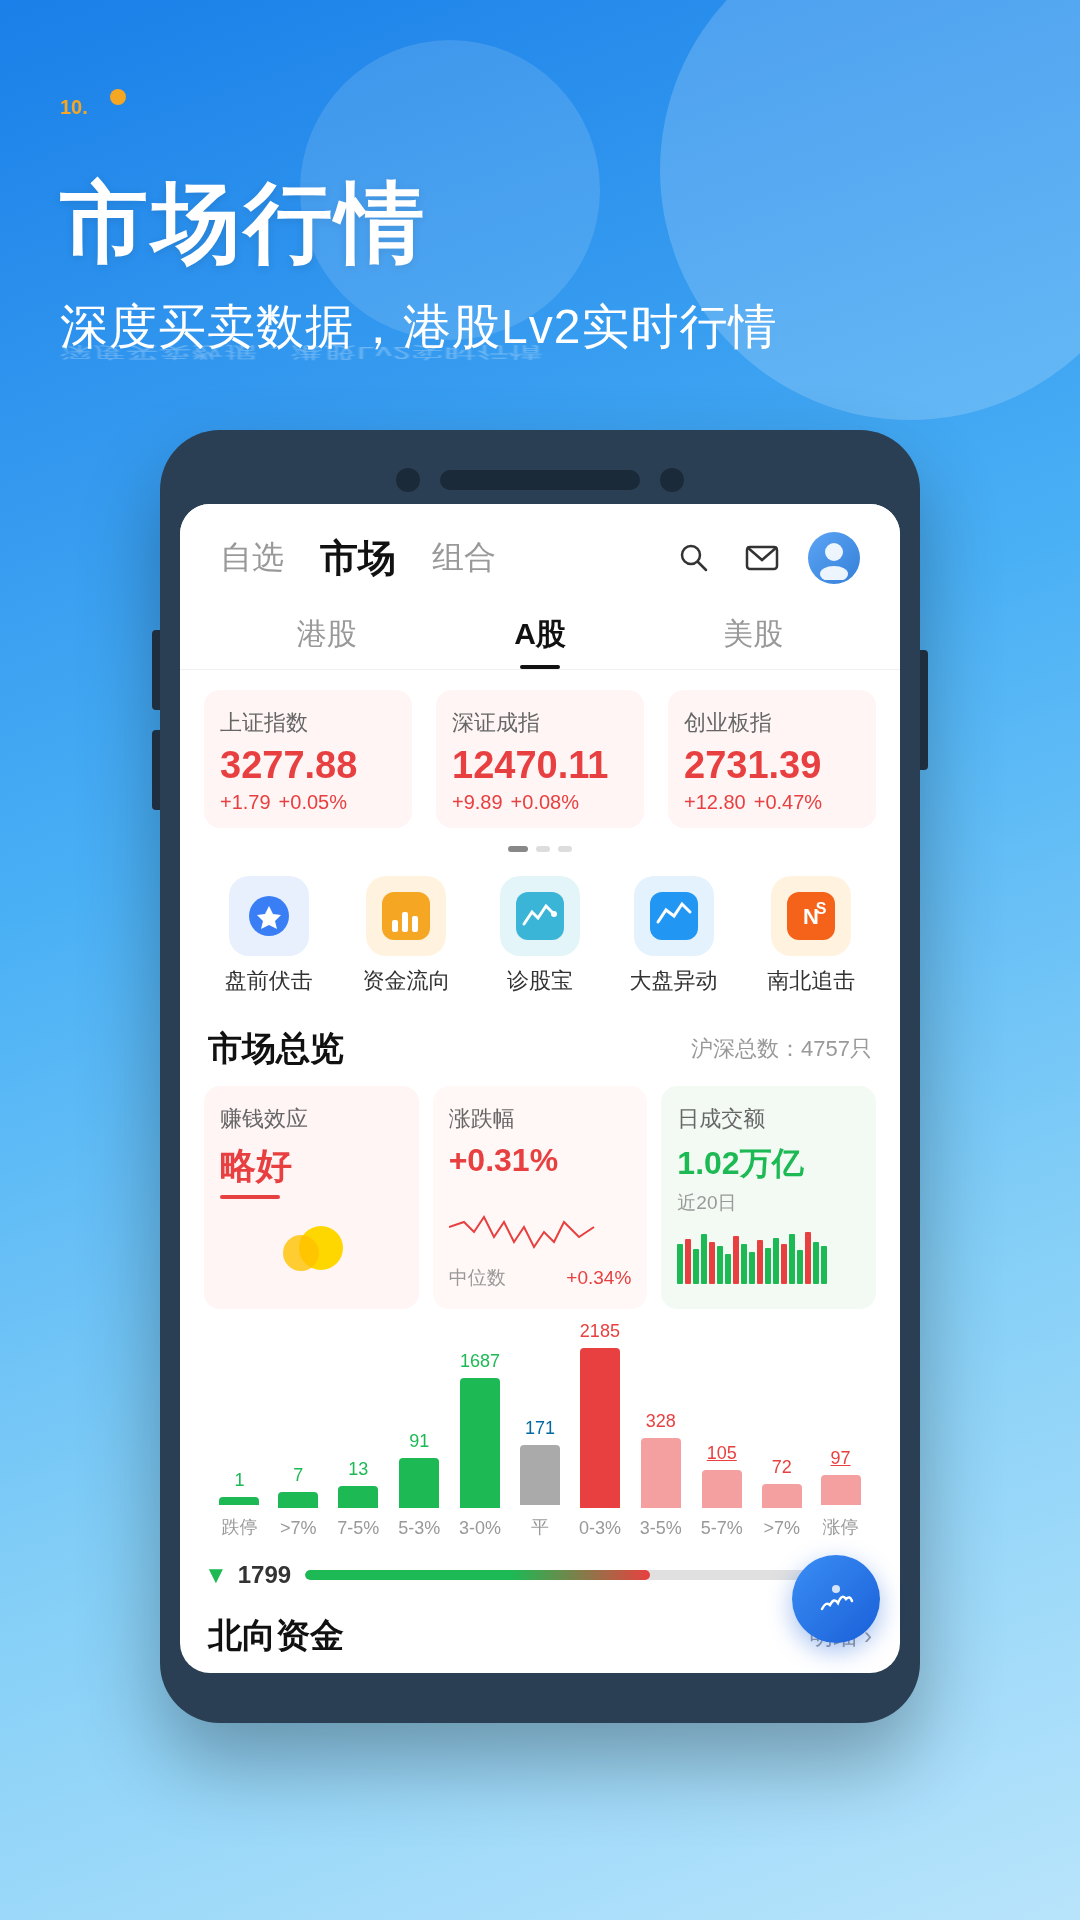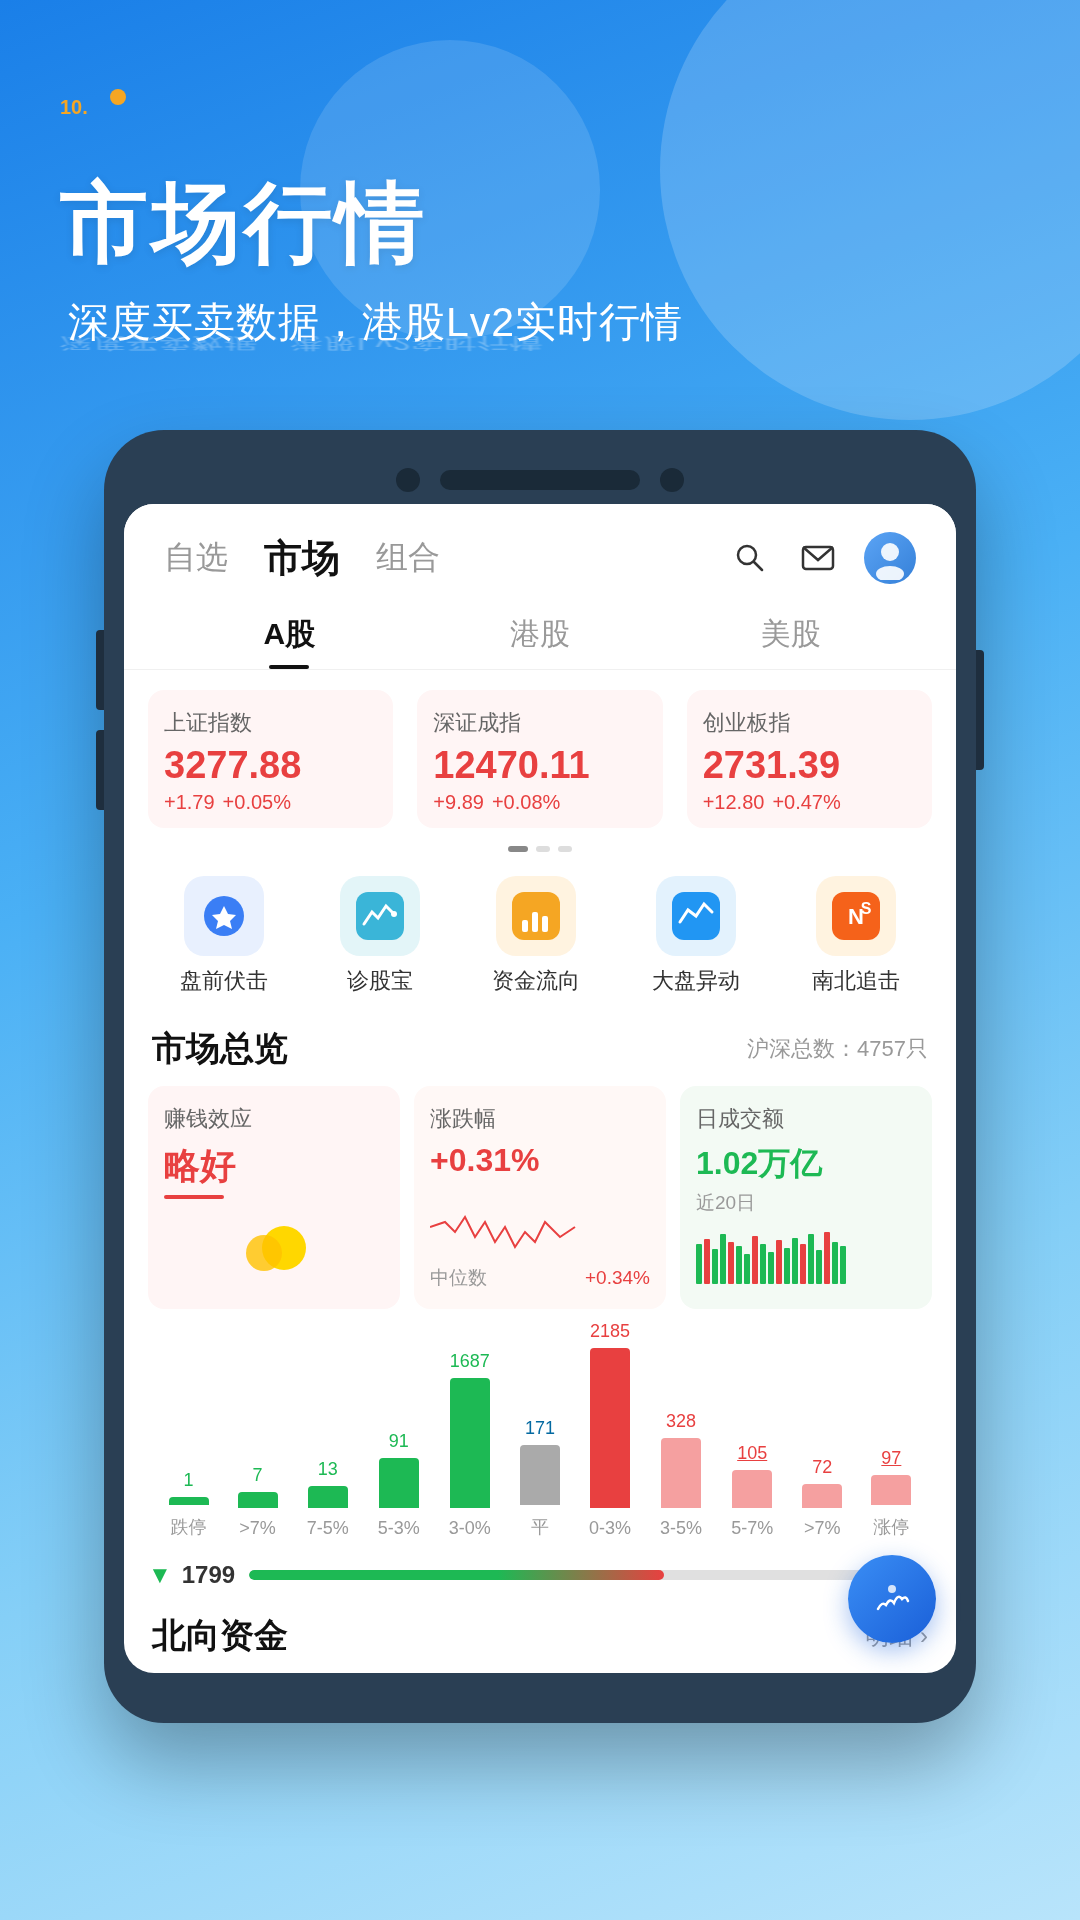--- a/index.html
+++ b/index.html
@@ -49,41 +49,40 @@
     }
     .headline {
       margin-top: 40px;
       font-size: 88px;
       font-weight: 900;
       color: #fff;
       text-shadow: 0 2px 8px rgba(0,0,0,0.1);
       letter-spacing: 4px;
     }
     .subheadline {
-      font-size: 41px;
+      font-size: 48px;
       color: #fff;
       margin-top: 12px;
       font-weight: 400;
       letter-spacing: 1px;
-      margin-left: 8px;
     }
     .subheadline-mirror {
       font-size: 32px;
       color: rgba(255,255,255,0.3);
       margin-top: 4px;
       transform: scaleY(-0.5);
       transform-origin: top;
       filter: blur(1px);
       letter-spacing: 1px;
     }
 
     
     .phone-frame {
       position: relative;
-      width: 872px;
+      width: 760px;
       margin: 0 auto;
       background: #2a3f54;
       border-radius: 60px;
       padding: 30px 20px 50px 20px;
       box-shadow: 0 40px 80px rgba(0,0,0,0.3);
     }
     .phone-notch-area {
       display: flex;
       align-items: center;
       justify-content: center;
@@ -471,22 +470,22 @@
         <div class="avatar-icon">
           <svg viewBox="0 0 44 44" fill="none">
             <circle cx="22" cy="16" r="9" fill="#fff" opacity="0.9"></circle>
             <ellipse cx="22" cy="38" rx="14" ry="8" fill="#fff" opacity="0.9"></ellipse>
           </svg>
         </div>
       </div>
     </div>
 
     <div class="market-tabs">
+      <div class="market-tab">港股</div>
       <div class="market-tab active">A股</div>
-      <div class="market-tab">港股</div>
       <div class="market-tab">美股</div>
     </div>
 
     <div class="index-cards">
       <div class="index-card">
         <div class="index-card-title">上证指数</div>
         <div class="index-card-value">3277.88</div>
         <div class="index-card-change">
           <span>+1.79</span>
           <span>+0.05%</span>
@@ -520,39 +519,39 @@
       <div class="tool-item">
         <div class="tool-icon-wrap" style="background:#e8f0fe;">
           <svg width="48" height="48" viewBox="0 0 48 48">
             <circle cx="24" cy="24" r="20" fill="#3a7ef5"></circle>
             <path d="M24 14 L28 22 L36 23 L30 29 L32 37 L24 33 L16 37 L18 29 L12 23 L20 22 Z" fill="white"></path>
           </svg>
         </div>
         <span class="tool-label">盘前伏击</span>
       </div>
       <div class="tool-item">
-        <div class="tool-icon-wrap" style="background:#e3f5f8;">
-          <svg width="48" height="48" viewBox="0 0 48 48">
-            <rect width="48" height="48" rx="12" fill="#3ab5d8"></rect>
-            <polyline points="8,32 16,20 22,26 30,14 38,22" stroke="white" stroke-width="3" fill="none" stroke-linecap="round"></polyline>
-            <circle cx="38" cy="22" r="3" fill="white"></circle>
-          </svg>
-        </div>
-        <span class="tool-label">诊股宝</span>
-      </div>
-      <div class="tool-item">
         <div class="tool-icon-wrap" style="background:#fff3e0;">
           <svg width="48" height="48" viewBox="0 0 48 48">
             <rect width="48" height="48" rx="12" fill="#f5a623"></rect>
             <rect x="10" y="28" width="6" height="12" fill="white" rx="2"></rect>
             <rect x="20" y="20" width="6" height="20" fill="white" rx="2"></rect>
             <rect x="30" y="24" width="6" height="16" fill="white" rx="2"></rect>
           </svg>
         </div>
         <span class="tool-label">资金流向</span>
+      </div>
+      <div class="tool-item">
+        <div class="tool-icon-wrap" style="background:#e3f5f8;">
+          <svg width="48" height="48" viewBox="0 0 48 48">
+            <rect width="48" height="48" rx="12" fill="#3ab5d8"></rect>
+            <polyline points="8,32 16,20 22,26 30,14 38,22" stroke="white" stroke-width="3" fill="none" stroke-linecap="round"></polyline>
+            <circle cx="38" cy="22" r="3" fill="white"></circle>
+          </svg>
+        </div>
+        <span class="tool-label">诊股宝</span>
       </div>
       <div class="tool-item">
         <div class="tool-icon-wrap" style="background:#e3f2fd;">
           <svg width="48" height="48" viewBox="0 0 48 48">
             <rect width="48" height="48" rx="12" fill="#2196f3"></rect>
             <polyline points="8,30 16,18 24,24 32,12 40,20" stroke="white" stroke-width="3" fill="none" stroke-linecap="round"></polyline>
           </svg>
         </div>
         <span class="tool-label">大盘异动</span>
       </div>

